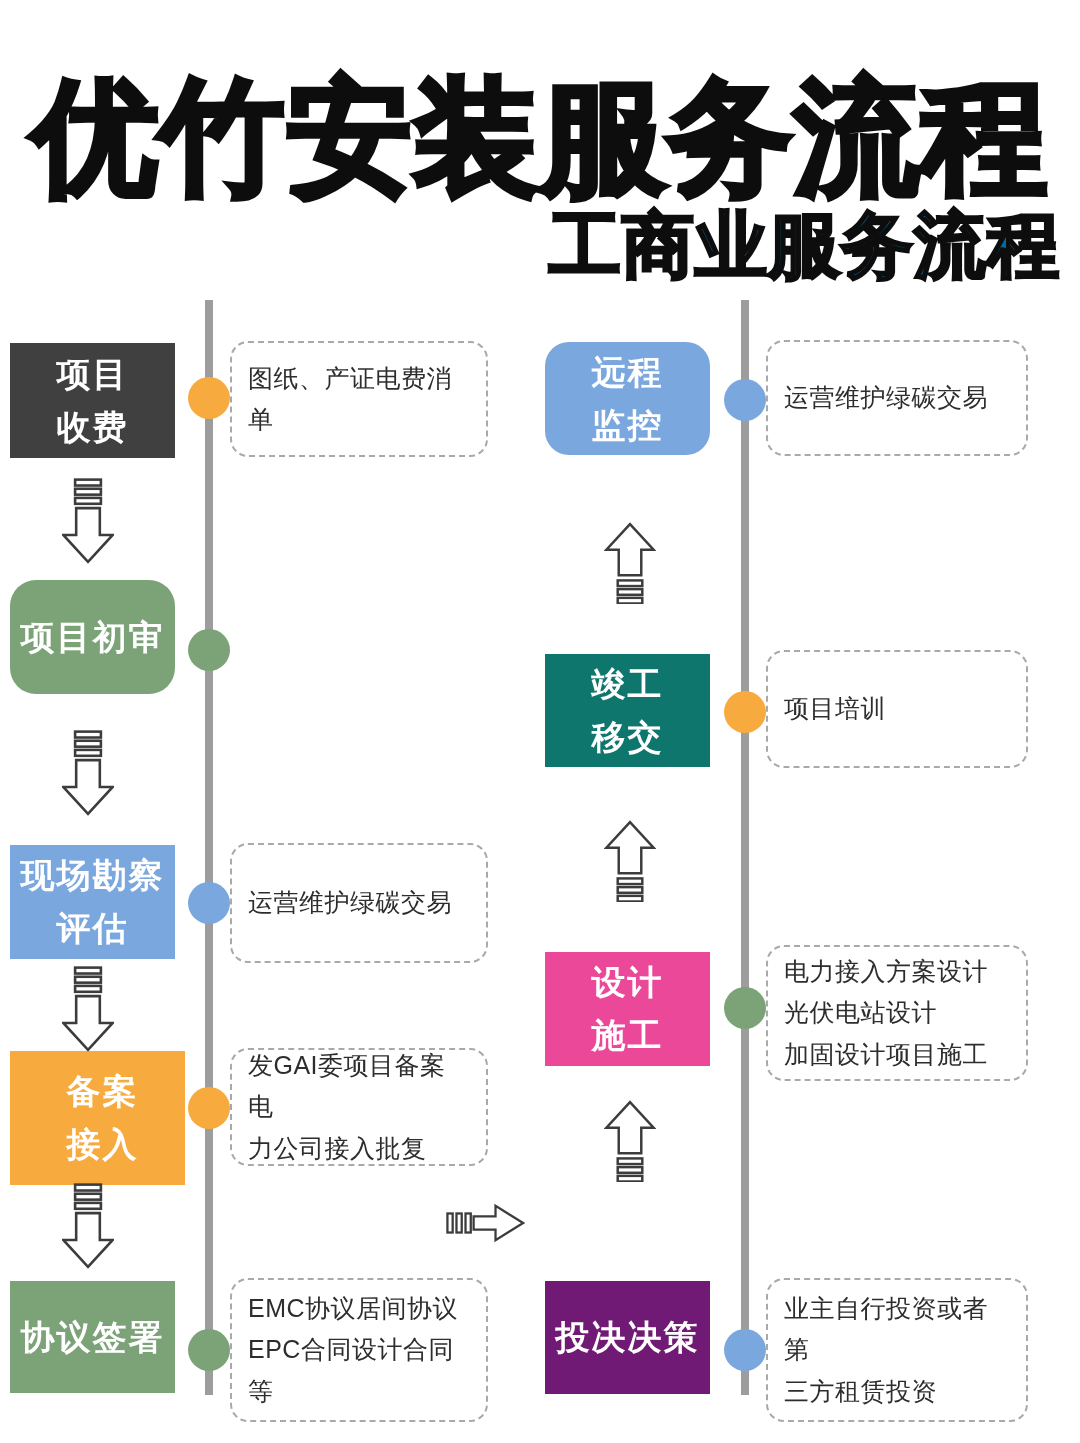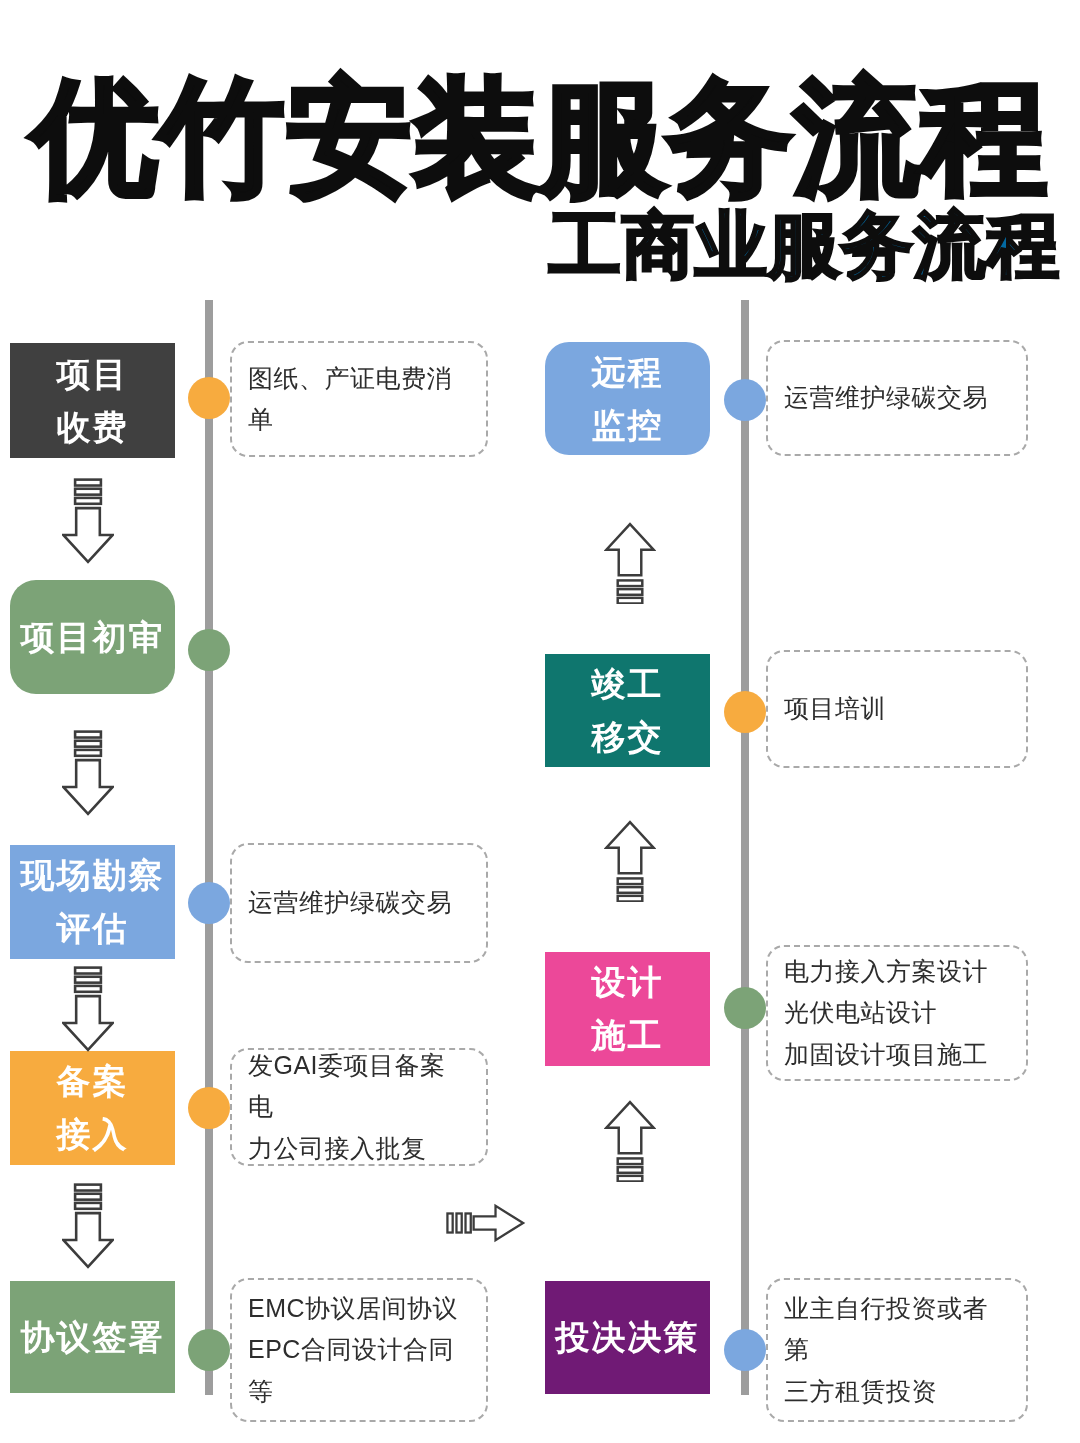--- a/index.html
+++ b/index.html
@@ -27,21 +27,21 @@
   .vline.r{left:741px;}
   
   .stepbox{
     position:absolute;width:165px;display:flex;align-items:center;justify-content:center;
     color:#fff;font-weight:700;font-size:34px;line-height:1.55;letter-spacing:2px;
     text-align:center;white-space:pre-line;
   }
   .bl0{left:10px;top:343px;height:115px;}
   .bl1{left:10px;top:580px;height:114px;border-radius:26px;}
   .bl2{left:10px;top:845px;height:114px;}
-  .bl3{left:10px;top:1051px;height:114px;}
+  .bl3{left:10px;top:1051px;height:134px;padding-left:10px;}
   .bl4{left:10px;top:1281px;height:112px;}
   .br0{left:545px;top:342px;height:113px;}
   .br1{left:545px;top:654px;height:113px;}
   .br2{left:545px;top:952px;height:114px;}
   .br3{left:545px;top:1281px;height:113px;}
   
   .dot{position:absolute;width:42px;height:42px;border-radius:50%;}
   .dl0{left:188px;top:377px;} .dl1{left:188px;top:629px;} .dl2{left:188px;top:882px;}
   .dl3{left:188px;top:1087px;} .dl4{left:188px;top:1329px;}
   .dr0{left:724px;top:379px;} .dr1{left:724px;top:691px;} .dr2{left:724px;top:987px;}

